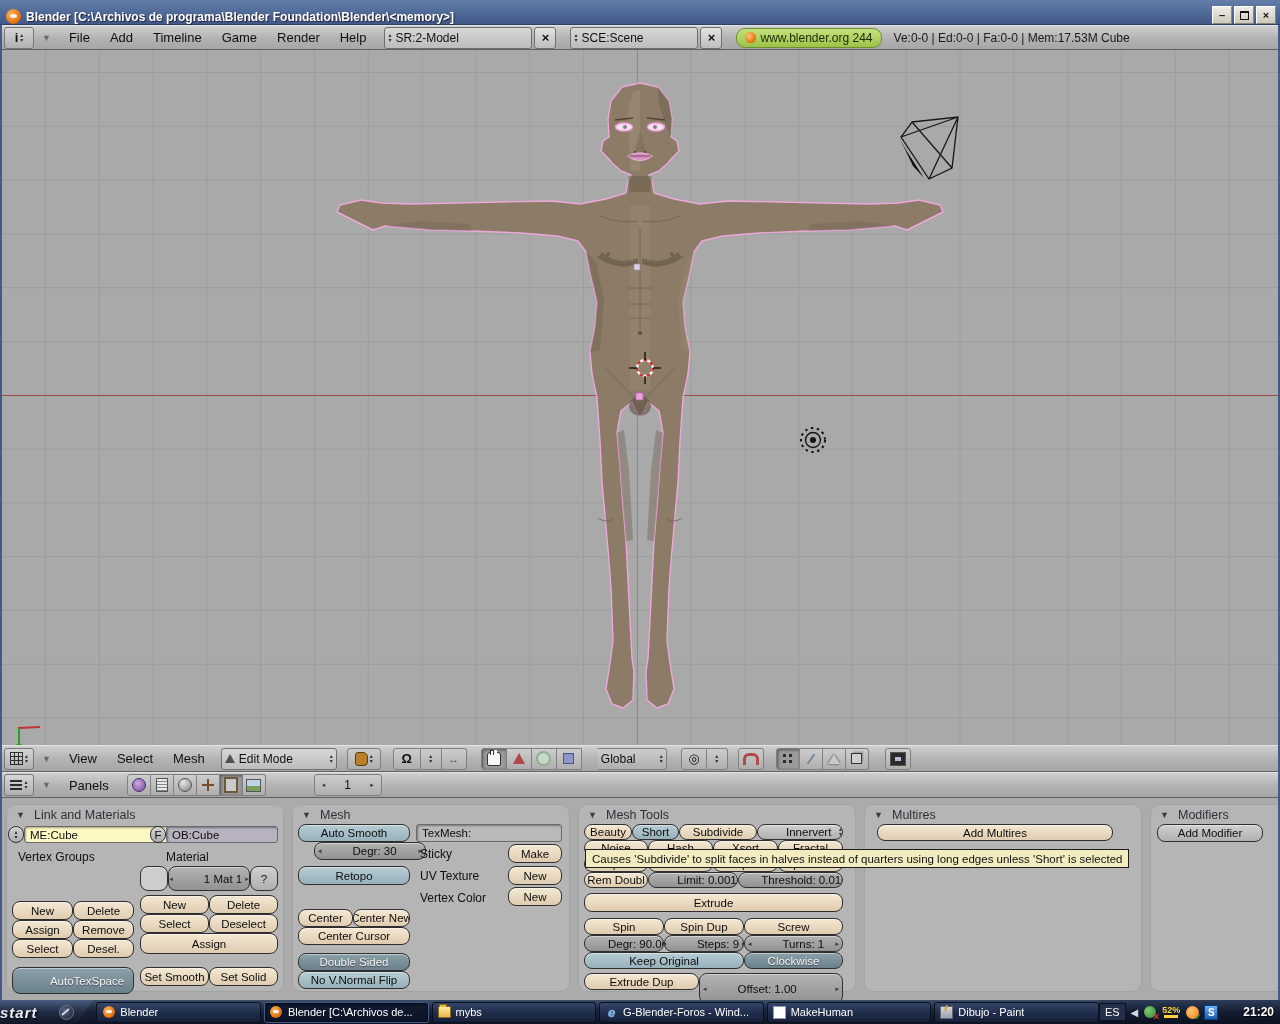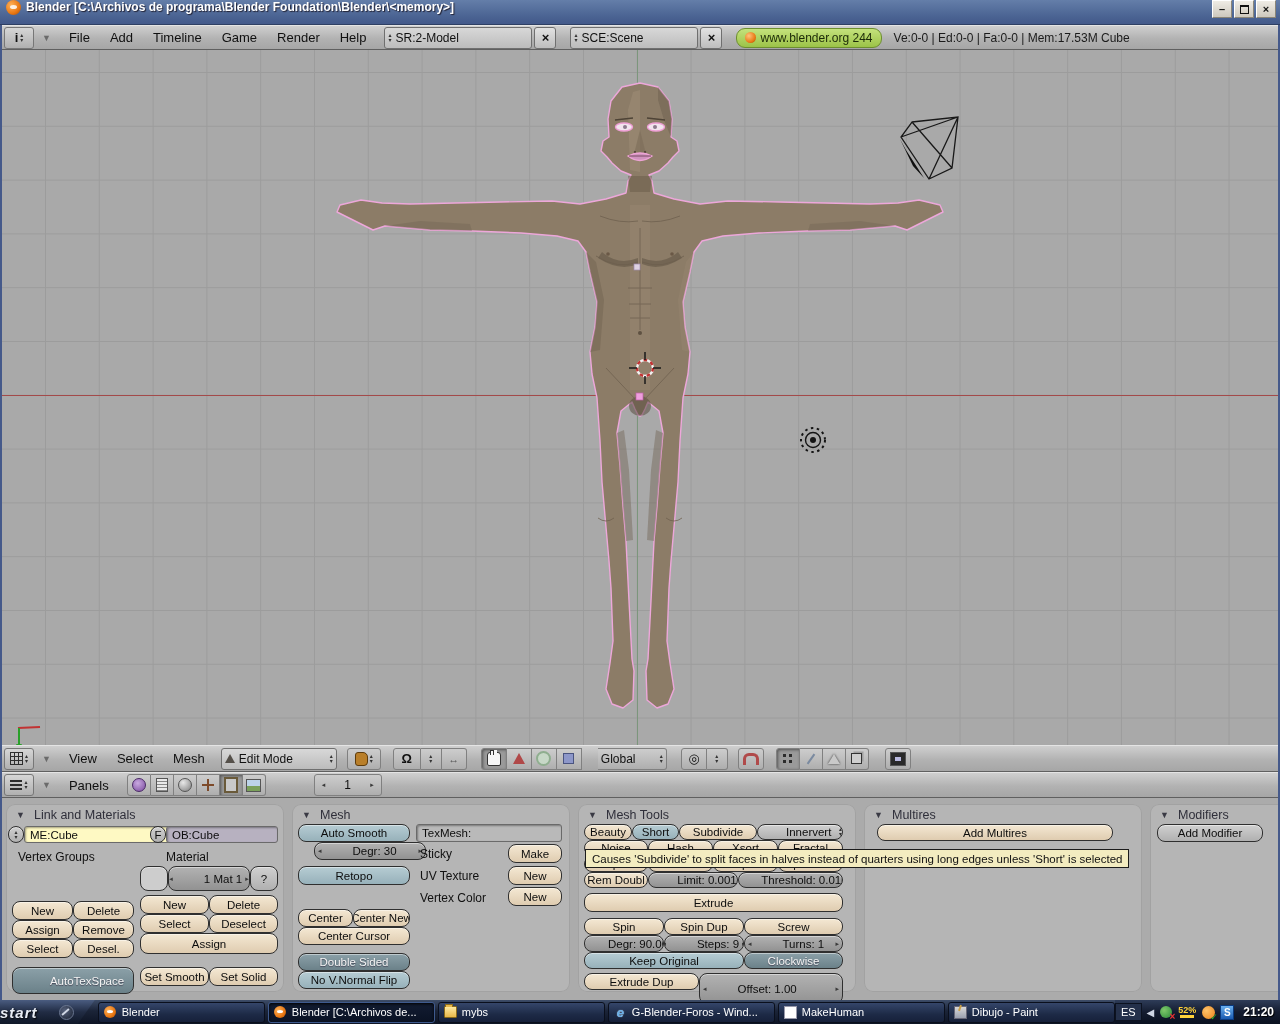--- a/index.html
+++ b/index.html
@@ -3,21 +3,21 @@
 <meta charset="utf-8">
 <style>
   html,body{margin:0;padding:0;}
   body{width:1280px;height:1024px;position:relative;overflow:hidden;
        font-family:"Liberation Sans","DejaVu Sans",sans-serif;background:#a8a8a8;
        -webkit-font-smoothing:antialiased;}
   .abs{position:absolute;box-sizing:border-box;}
 
   
   .titlebar{left:0;top:0;width:1280px;height:25px;background:linear-gradient(#647ea9,#4a6392 70%,#43598a);
-    display:flex;align-items:flex-start;padding:0 4px;border-bottom:1px solid #2e3f63;}
+    display:flex;align-items:flex-end;padding:0 4px;border-bottom:1px solid #2e3f63;}
   .blogo{width:15px;height:15px;border-radius:50%;background:radial-gradient(circle at 35% 35%,#ffb25a,#e87612 60%,#9c4a08);margin:0 5px 0 2px;position:relative;}
   .blogo::after{content:"";position:absolute;left:4px;top:5px;width:7px;height:4px;border-radius:50%;background:#fff;opacity:.85;}
   .wtitle{color:#fff;font-size:12px;font-weight:bold;text-shadow:1px 1px 1px #223;white-space:nowrap;}
   .wbtns{margin-left:auto;display:flex;gap:2px;}
   .wb{width:18px;height:16px;background:linear-gradient(#efece5,#cdc8bd);border:1px solid #8a8578;
       border-top-color:#fff;border-left-color:#fff;display:flex;align-items:center;justify-content:center;
       font-size:11px;color:#111;font-weight:bold;line-height:1;}
   .restore-box{width:7px;height:6px;border:1px solid #111;border-top-width:2px;display:inline-block;}
 
   
@@ -131,21 +131,21 @@
   .chev{color:#cfd6e4;font-size:10px;}
   .trayic{width:14px;height:14px;display:flex;align-items:center;justify-content:center;font-size:9px;}
   .msn{width:12px;height:12px;border-radius:50%;background:radial-gradient(circle at 35% 35%,#7ec86a,#2a8a3a);position:relative;}
   .msn::after{content:"×";position:absolute;right:-3px;bottom:-4px;color:#e33;font-size:10px;font-weight:bold;}
   .batt{display:flex;flex-direction:column;align-items:center;line-height:8px;}
   .batt .pct{color:#ffd23a;font-size:9px;font-weight:bold;}
   .batt .bar{width:14px;height:3px;background:#ffd23a;margin-top:1px;}
   .upd{width:13px;height:13px;border-radius:50%;background:radial-gradient(circle at 35% 35%,#ffc36a,#e8821a);position:relative;}
   .upd::after{content:"✓";position:absolute;right:-3px;bottom:-3px;color:#2ab52a;font-size:9px;font-weight:bold;}
   .sic{width:13px;height:13px;background:linear-gradient(#6ab0f0,#1a5ab0);border:1px solid #0a3a80;color:#fff;font-size:10px;font-weight:bold;display:flex;align-items:center;justify-content:center;}
-  .clock{color:#fff;font-size:12px;font-weight:bold;margin-left:4px;text-shadow:1px 1px 1px #000;}
+  .clock{color:#fff;font-size:12px;font-weight:bold;margin-left:20px;text-shadow:1px 1px 1px #000;}
 
   .winedge-l{left:0;top:25px;width:2px;height:975px;background:#45598a;z-index:65;}
   .winedge-r{left:1278px;top:25px;width:2px;height:975px;background:#45598a;z-index:65;}
 </style>
 </head>
 <body>
 
 <div class="abs titlebar">
   <span class="blogo"></span>
   <span class="wtitle">Blender [C:\Archivos de programa\Blender Foundation\Blender\&lt;memory&gt;]</span>

